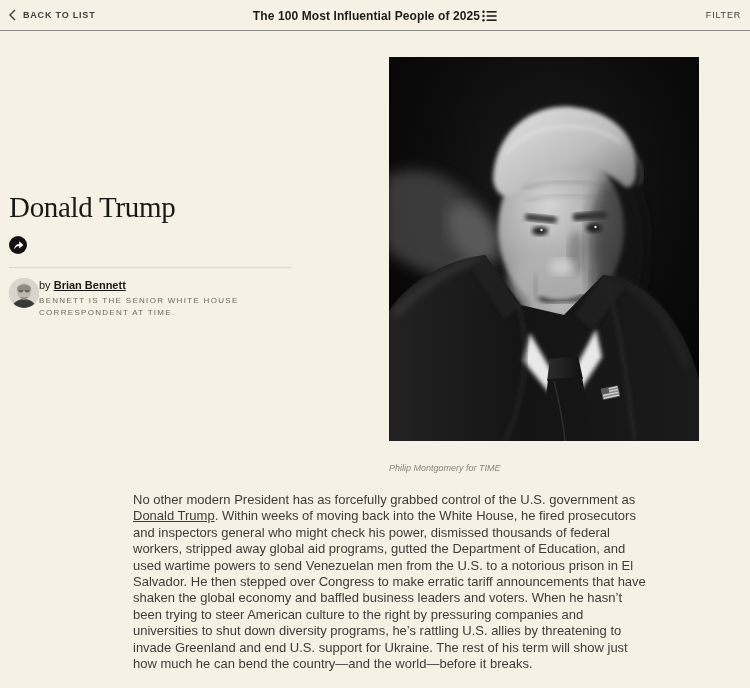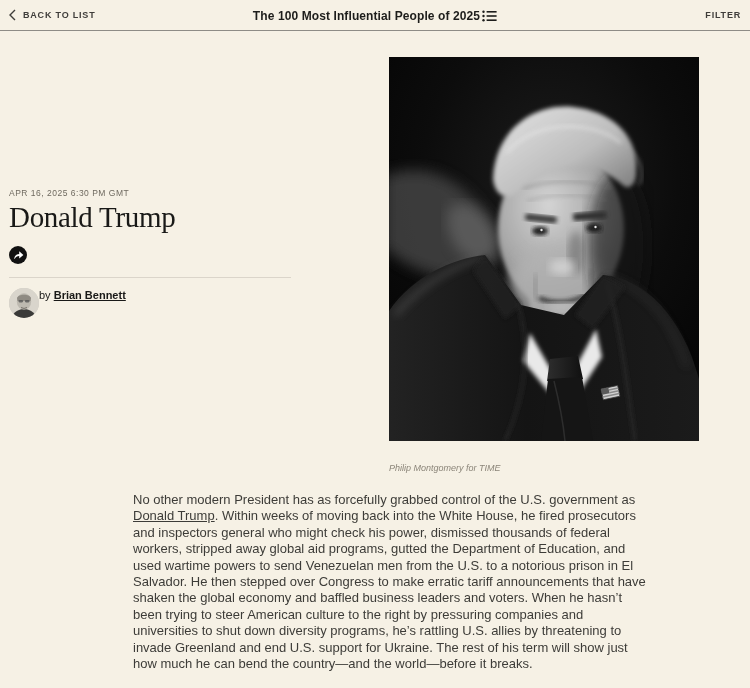--- a/index.html
+++ b/index.html
@@ -27,21 +27,21 @@
   .topbar-title-wrap {
     position:absolute; left:0; right:0; top:0; height:31px;
     display:flex; align-items:center; justify-content:center; gap:2px;
     pointer-events:none;
     border-radius:9px;
   }
   .topbar-title { font-size:12px; font-weight:bold; color:#1d1d1b; letter-spacing:0.1px; }
   .list-icon { pointer-events:auto; cursor:pointer; display:flex; align-items:center; }
   .filter-link {
     margin-left:auto;
-    font-size:9px; letter-spacing:0.8px; font-weight:bold;
+    font-size:9px; letter-spacing:0.8px; font-weight:normal;
     color:#3f3d3a; cursor:pointer; text-decoration:none;
   }
 
   
   .left-col { position:absolute; left:9px; top:188px; width:300px; }
   .date-line {
     font-size:8.5px; letter-spacing:0.5px; color:#6e695f;
     text-transform:uppercase;
   }
   .headline {
@@ -108,21 +108,20 @@
         <circle cx="1.5" cy="10.2" r="1.2" fill="#1d1d1b"></circle>
         <rect x="4.6" y="9.4" width="10" height="1.6" fill="#1d1d1b"></rect>
       </svg>
     </span>
   </div>
 
   <a class="filter-link">FILTER</a>
 </header>
 
 <section class="left-col">
-  <div class="date-line">APR 16, 2025 6:30 PM GMT</div>
   <h1 class="headline">Donald Trump</h1>
 
   <button class="share-btn">
     <svg width="18" height="18" viewBox="0 0 18 18">
       <path d="M5.2,12.6 C5.7,9.5 7.7,8 10.2,7.9 L10.2,5.3 L14.4,8.9 L10.2,12.5 L10.2,9.9 C8.1,9.9 6.5,10.8 5.7,12.9 Z" fill="#ffffff"></path>
     </svg>
   </button>
 
   <div class="byline-divider"></div>
 
@@ -135,20 +134,21 @@
         <path d="M8,10 C9,5.5 21,5.5 22,10 L21.5,13 L8.5,13 Z" fill="#8f8b83"></path>
         <rect x="9.5" y="12" width="4.6" height="2.4" rx="1.1" fill="#555" opacity="0.8"></rect>
         <rect x="15.9" y="12" width="4.6" height="2.4" rx="1.1" fill="#555" opacity="0.8"></rect>
         <path d="M12,19.5 Q15,21.4 18,19.5" stroke="#6d6962" stroke-width="0.9" fill="none"></path>
       </svg>
     </span>
     <div class="byline-text">
       <div class="byline-name">
         <span>by </span><a>Brian Bennett</a>
       </div>
+      <div class="byline-role">BENNETT IS THE SENIOR WHITE HOUSE CORRESPONDENT AT TIME.</div>
     </div>
   </div>
 </section>
 
 <figure class="photo-fig">
   <div class="photo-frame" aria-label="Black-and-white portrait of Donald Trump">
     <svg viewBox="0 0 310 384" preserveAspectRatio="none">
       <defs>
         <radialGradient id="bgGrad" cx="52%" cy="32%" r="75%">
           <stop offset="0%" stop-color="#1c1c1c"></stop>

